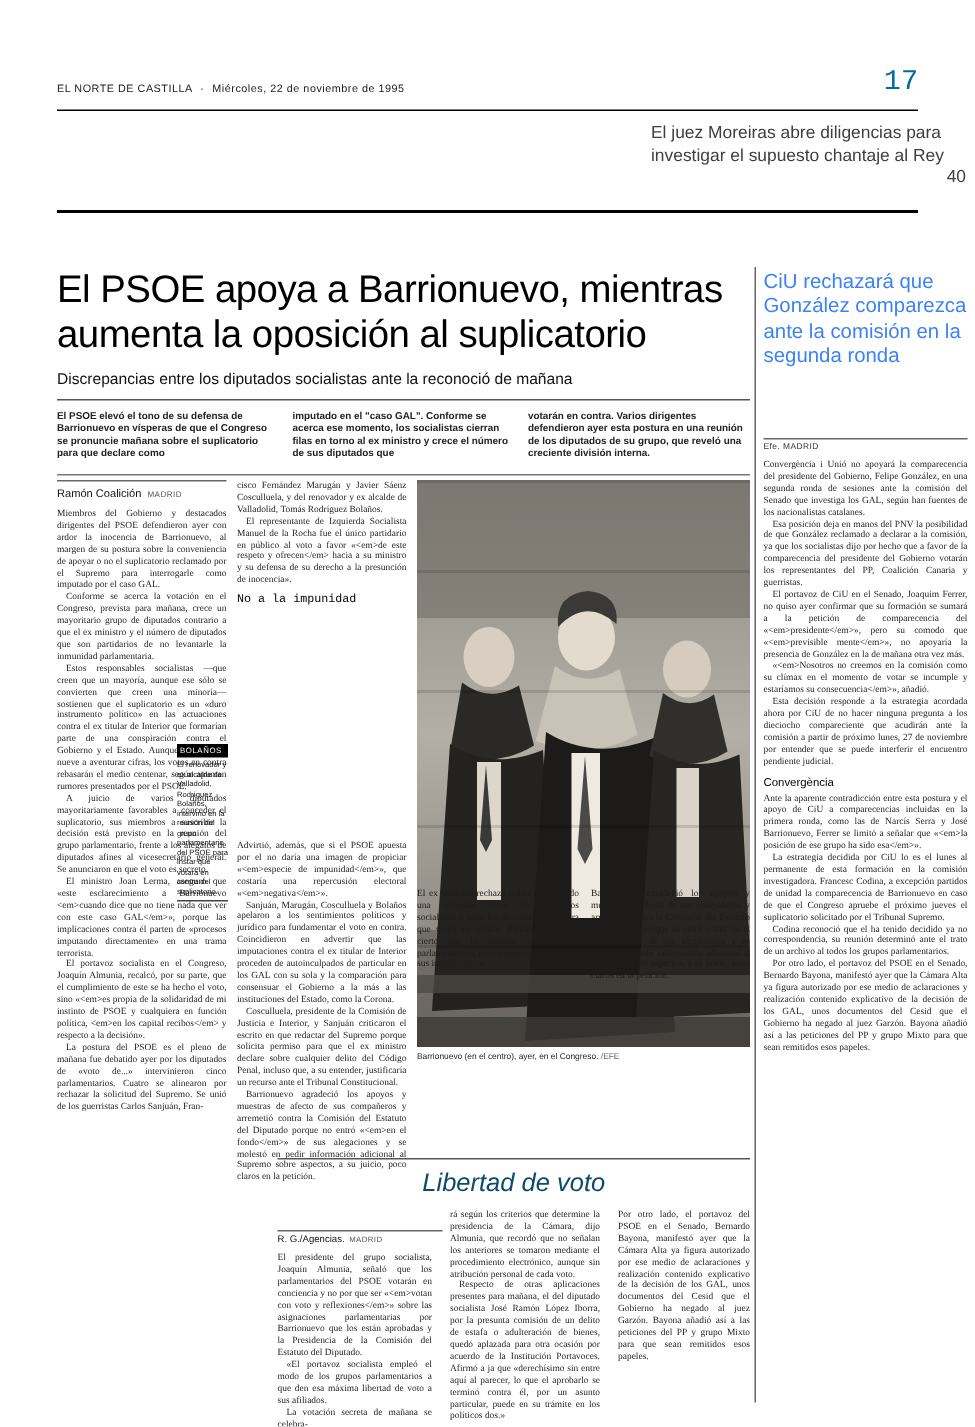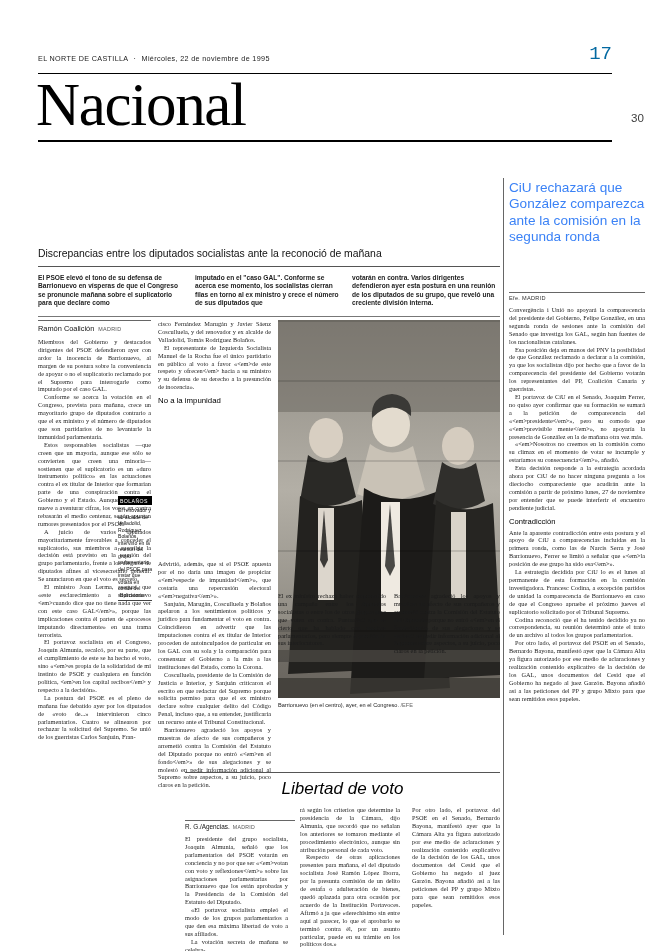--- a/index.html
+++ b/index.html
@@ -54,21 +54,21 @@
 
   
   .bodycol{position:absolute;font-family:"Liberation Serif",serif;font-size:6.3px;
     line-height:7.9px;color:#1c1c1c;text-align:justify;}
   .bodycol p{margin:0 0 0 0;text-indent:6px;}
   .bodycol p.noind{text-indent:0;}
   .byline{font-family:"Liberation Sans",sans-serif;font-size:7.4px;line-height:10px;
     color:#111;text-indent:0;margin-bottom:4px;}
   .byline .city{font-size:5.4px;letter-spacing:.3px;color:#555;padding-left:4px;}
   .byline-rule{height:1px;background:#666;margin:0 0 3px 0;}
-  .sect-sub{font-family:Liberation Sans, sans-serif;font-size:7.8px;line-height:11px;
+  .sect-sub{font-family:Liberation Mono, monospace;font-size:7.8px;line-height:11px;
     color:#000;text-indent:0;margin:4px 0 6px 0;}
 
   .col1{left:38px;top:320px;width:113px;}
   .col2{left:158px;top:320px;width:113px;}
   .col2b{left:158px;top:560px;width:113px;}
   .col3{left:278px;top:592px;width:108px;}
   .col4{left:394px;top:592px;width:106px;}
 
   
   .bolbox{position:absolute;left:118px;top:496px;width:34px;}
@@ -83,21 +83,21 @@
     background:#b9b5ad;}
   .photo svg{display:block;}
   .caption{position:absolute;left:278px;top:702px;width:222px;
     font-family:"Liberation Sans",sans-serif;font-size:5.6px;line-height:7px;color:#222;}
   .caption .credit{color:#666;}
 
   
   .sec-rule{position:absolute;left:185px;top:772px;width:315px;height:1px;background:#555;}
   .sec-head{position:absolute;left:185px;top:778px;width:315px;text-align:center;
     font-family:"Liberation Sans",sans-serif;font-style:italic;font-size:17px;
-    line-height:22px;color:#000000;}
+    line-height:22px;color:#0c4a6e;}
   .sec-byline{position:absolute;left:185px;top:820px;width:110px;}
   .sec-byline .brule{height:1px;background:#666;margin-bottom:2px;}
   .sec-byline .btxt{font-family:"Liberation Sans",sans-serif;font-size:6.4px;color:#111;}
   .sec-byline .city{font-size:5.2px;color:#555;letter-spacing:.3px;padding-left:3px;}
 
   .scol1{left:185px;top:835px;width:103px;}
   .scol2{left:300px;top:806px;width:100px;}
   .scol3{left:412px;top:806px;width:88px;}
 
   
@@ -124,31 +124,30 @@
   <div class="folio">
     <div class="folio-left">
       <span>EL NORTE DE CASTILLA</span>
       <span class="sep">·</span>
       <span>Miércoles, 22 de noviembre de 1995</span>
     </div>
     <div class="folio-num">17</div>
     <div class="folio-rule"></div>
   </div>
 
-  <div class="masthead">
-    <div class="word">Nacional</div>
-  </div>
 
   <div class="promo">
-    <span class="pnum">30</span>
+    <span>El juez Moreiras abre diligencias para investigar el supuesto chantaje al Rey</span>
+    <span class="pnum">40</span>
   </div>
 
   <div class="head-rule"></div>
 
 
+  <div class="mainhead">El PSOE apoya a Barrionuevo, mientras aumenta la oposición al suplicatorio</div>
   <div class="subhead">Discrepancias entre los diputados socialistas ante la reconoció de mañana</div>
   <div class="sub-rule"></div>
 
   <div class="lead">
     <div class="lcol">El PSOE elevó el tono de su defensa de Barrionuevo en vísperas de que el Congreso se pronuncie mañana sobre el suplicatorio para que declare como</div>
     <div class="lcol">imputado en el "caso GAL". Conforme se acerca ese momento, los socialistas cierran filas en torno al ex ministro y crece el número de sus diputados que</div>
     <div class="lcol">votarán en contra. Varios dirigentes defendieron ayer esta postura en una reunión de los diputados de su grupo, que reveló una creciente división interna.</div>
   </div>
   <div class="lead-rule"></div>
 
@@ -273,20 +272,20 @@
       <span>Efe.</span>
       <span>MADRID</span>
     </div>
   </div>
   <div class="side-body">
     <p class="noind">Convergència i Unió no apoyará la comparecencia del presidente del Gobierno, Felipe González, en una segunda ronda de sesiones ante la comisión del Senado que investiga los GAL, según han fuentes de los nacionalistas catalanes.</p>
     <p>Esa posición deja en manos del PNV la posibilidad de que González reclamado a declarar a la comisión, ya que los socialistas dijo por hecho que a favor de la comparecencia del presidente del Gobierno votarán los representantes del PP, Coalición Canaria y guerristas.</p>
     <p>El portavoz de CiU en el Senado, Joaquim Ferrer, no quiso ayer confirmar que su formación se sumará a la petición de comparecencia del «&lt;em&gt;presidente&lt;/em&gt;», pero su comodo que «&lt;em&gt;previsible mente&lt;/em&gt;», no apoyaría la presencia de González en la de mañana otra vez más.</p>
     <p>«&lt;em&gt;Nosotros no creemos en la comisión como su clímax en el momento de votar se incumple y estaríamos su consecuencia&lt;/em&gt;», añadió.</p>
     <p>Esta decisión responde a la estrategia acordada ahora por CiU de no hacer ninguna pregunta a los dieciocho compareciente que acudirán ante la comisión a partir de próximo lunes, 27 de noviembre por entender que se puede interferir el encuentro pendiente judicial.</p>
-    <div class="side-sub">Contradicción</div>
+    <div class="side-sub">Convergència</div>
     <p class="noind">Ante la aparente contradicción entre esta postura y el apoyo de CiU a comparecencias incluidas en la primera ronda, como las de Narcís Serra y José Barrionuevo, Ferrer se limitó a señalar que «&lt;em&gt;la posición de ese grupo ha sido esa&lt;/em&gt;».</p>
     <p>La estrategia decidida por CiU lo es el lunes al permanente de esta formación en la comisión investigadora. Francesc Codina, a excepción partidos de unidad la comparecencia de Barrionuevo en caso de que el Congreso apruebe el próximo jueves el suplicatorio solicitado por el Tribunal Supremo.</p>
     <p>Codina reconoció que el ha tenido decidido ya no correspondencia, su reunión determinó ante el trato de un archivo al todos los grupos parlamentarios.</p>
     <p>Por otro lado, el portavoz del PSOE en el Senado, Bernardo Bayona, manifestó ayer que la Cámara Alta ya figura autorizado por ese medio de aclaraciones y realización contenido explicativo de la decisión de los GAL, unos documentos del Cesid que el Gobierno ha negado al juez Garzón. Bayona añadió así a las peticiones del PP y grupo Mixto para que sean remitidos esos papeles.</p>
   </div>
 
 </div>
 
 </body></html>

